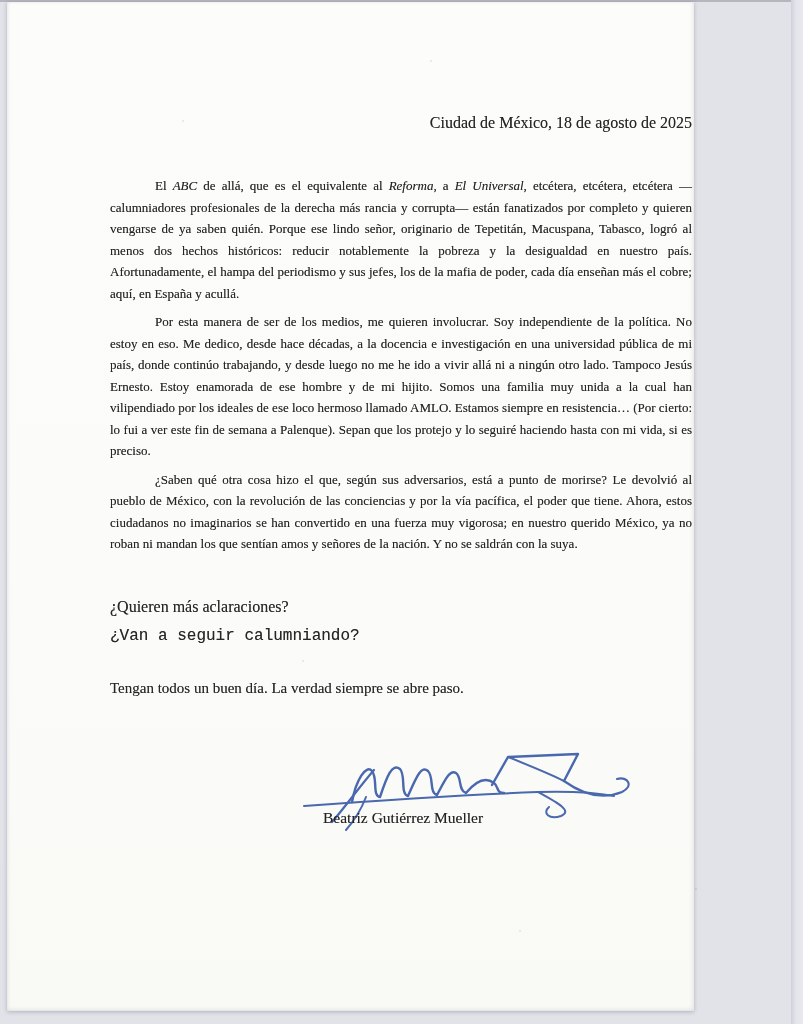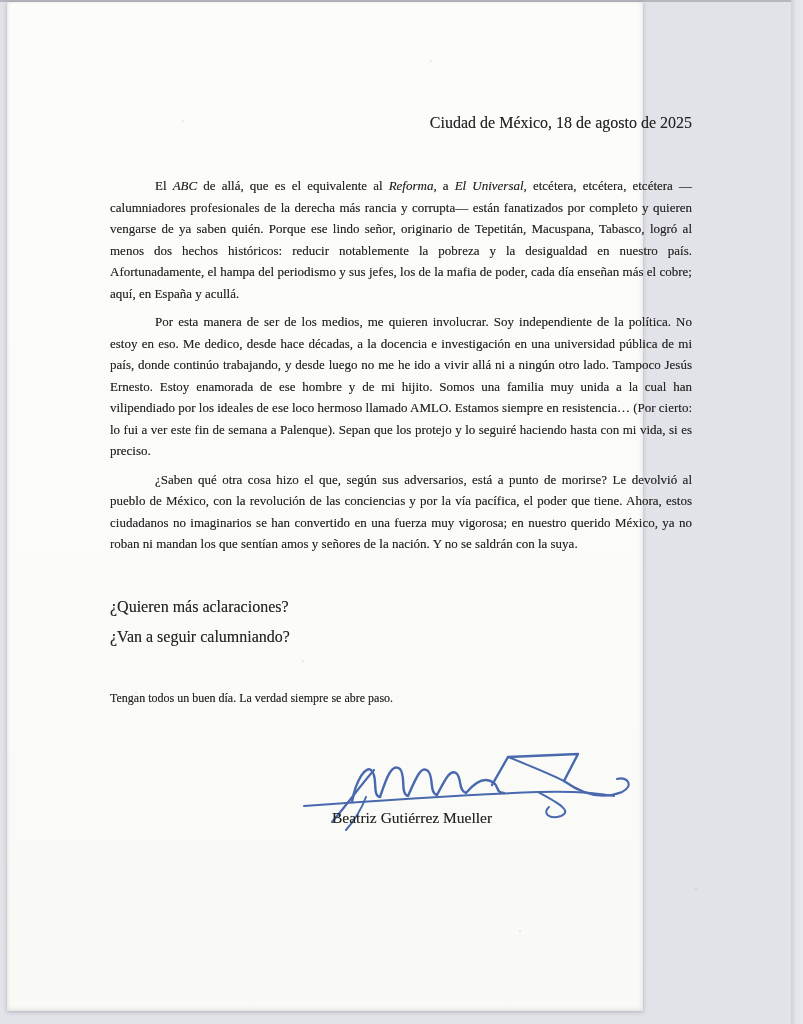--- a/index.html
+++ b/index.html
@@ -15,21 +15,21 @@
     background: #b6b6bf;
   }
   .right-edge-shade {
     position: absolute; top: 0; right: 0;
     width: 12px; height: 1024px;
     background: linear-gradient(90deg, #cfd0d8 0%, #e4e5eb 40%, #e9eaf0 100%);
   }
   .paper {
     position: absolute;
     left: 7px; top: 2px;
-    width: 636px; height: 1009px;
+    width: 687px; height: 1009px;
     background: linear-gradient(180deg, #fcfcfa 0%, #fbfbf9 55%, #f9f9f6 100%);
     box-shadow: inset -2px 0 4px rgba(40,40,60,0.05),
                 inset 0 -2px 4px rgba(40,40,60,0.06),
                 inset 2px 0 3px rgba(40,40,60,0.04),
                 0 1px 4px rgba(30,30,50,0.25);
   }
   .content {
     position: absolute;
     left: 103px; top: 0;
     width: 582px;
@@ -50,36 +50,36 @@
     text-align: justify;
     text-indent: 45px;
     text-shadow: 0 0 0.5px rgba(45,45,45,0.5);
   }
   .q-line {
     font-size: 16px;
     line-height: 21.5px;
     text-shadow: 0 0 0.5px rgba(45,45,45,0.5);
   }
   .q1 { margin-top: 41px; }
-  .q2 { margin-top: 9px; }
+  .q2 { margin-top: 9px; font-family: Liberation Mono, monospace; }
   .closing-line {
-    margin-top: 40px;
-    font-size: 12px;
+    margin-top: 30px;
+    font-size: 15px;
     line-height: 21.5px;
     text-shadow: 0 0 0.5px rgba(45,45,45,0.5);
   }
   .sig-block {
     position: absolute;
     left: 283px; top: 750px;
     width: 360px; height: 88px;
   }
   .sig-svg { position: absolute; left: 0; top: 0; }
   .sig-name {
     position: absolute;
-    left: 42px; top: 57px;
+    left: 33px; top: 57px;
     font-size: 15.5px;
     color: #242424;
     white-space: nowrap;
     text-shadow: 0 0 0.5px rgba(45,45,45,0.5);
   }
   .speck {
     position: absolute;
     border-radius: 50%;
     background: rgba(95,95,115,0.14);
   }

